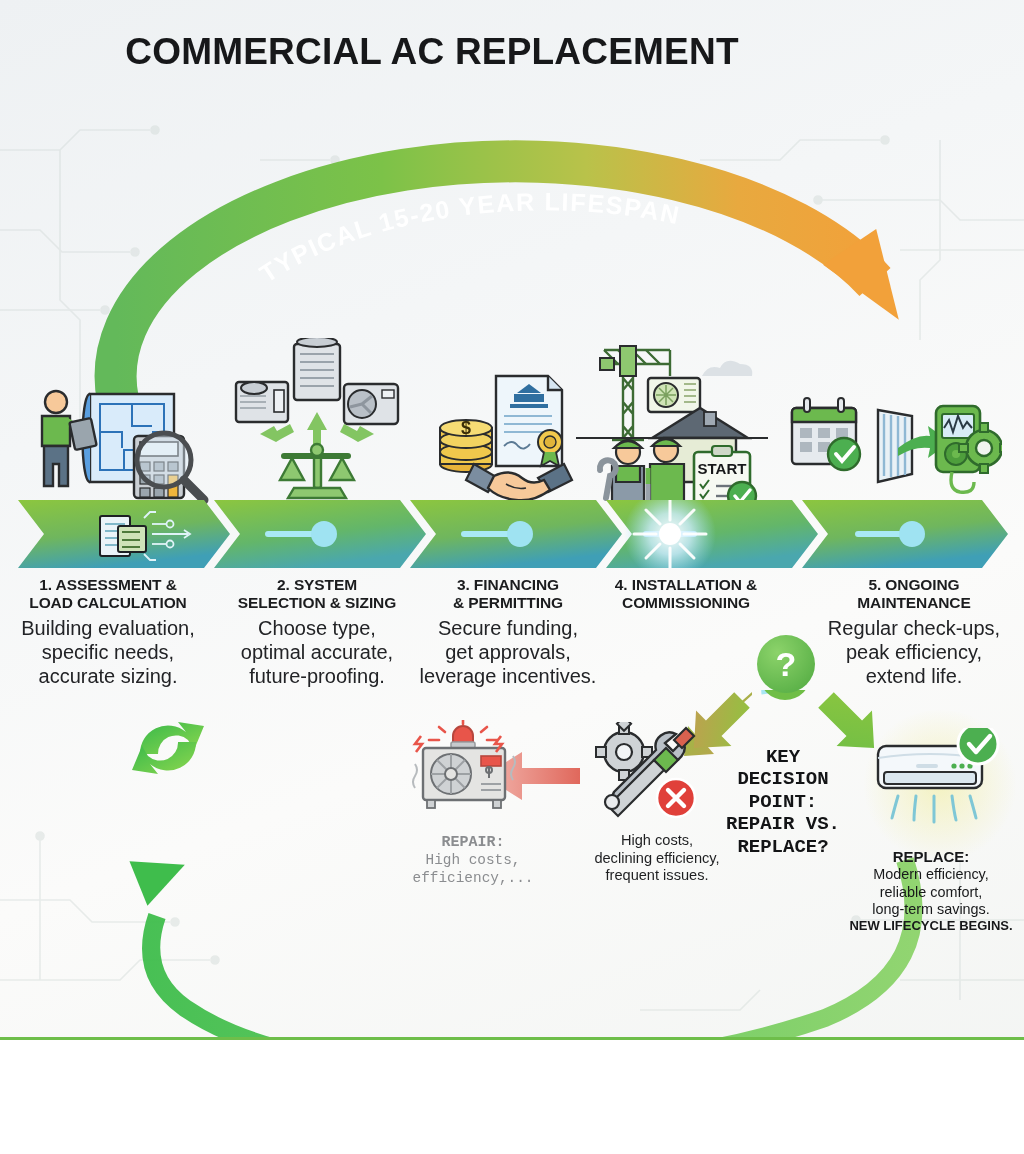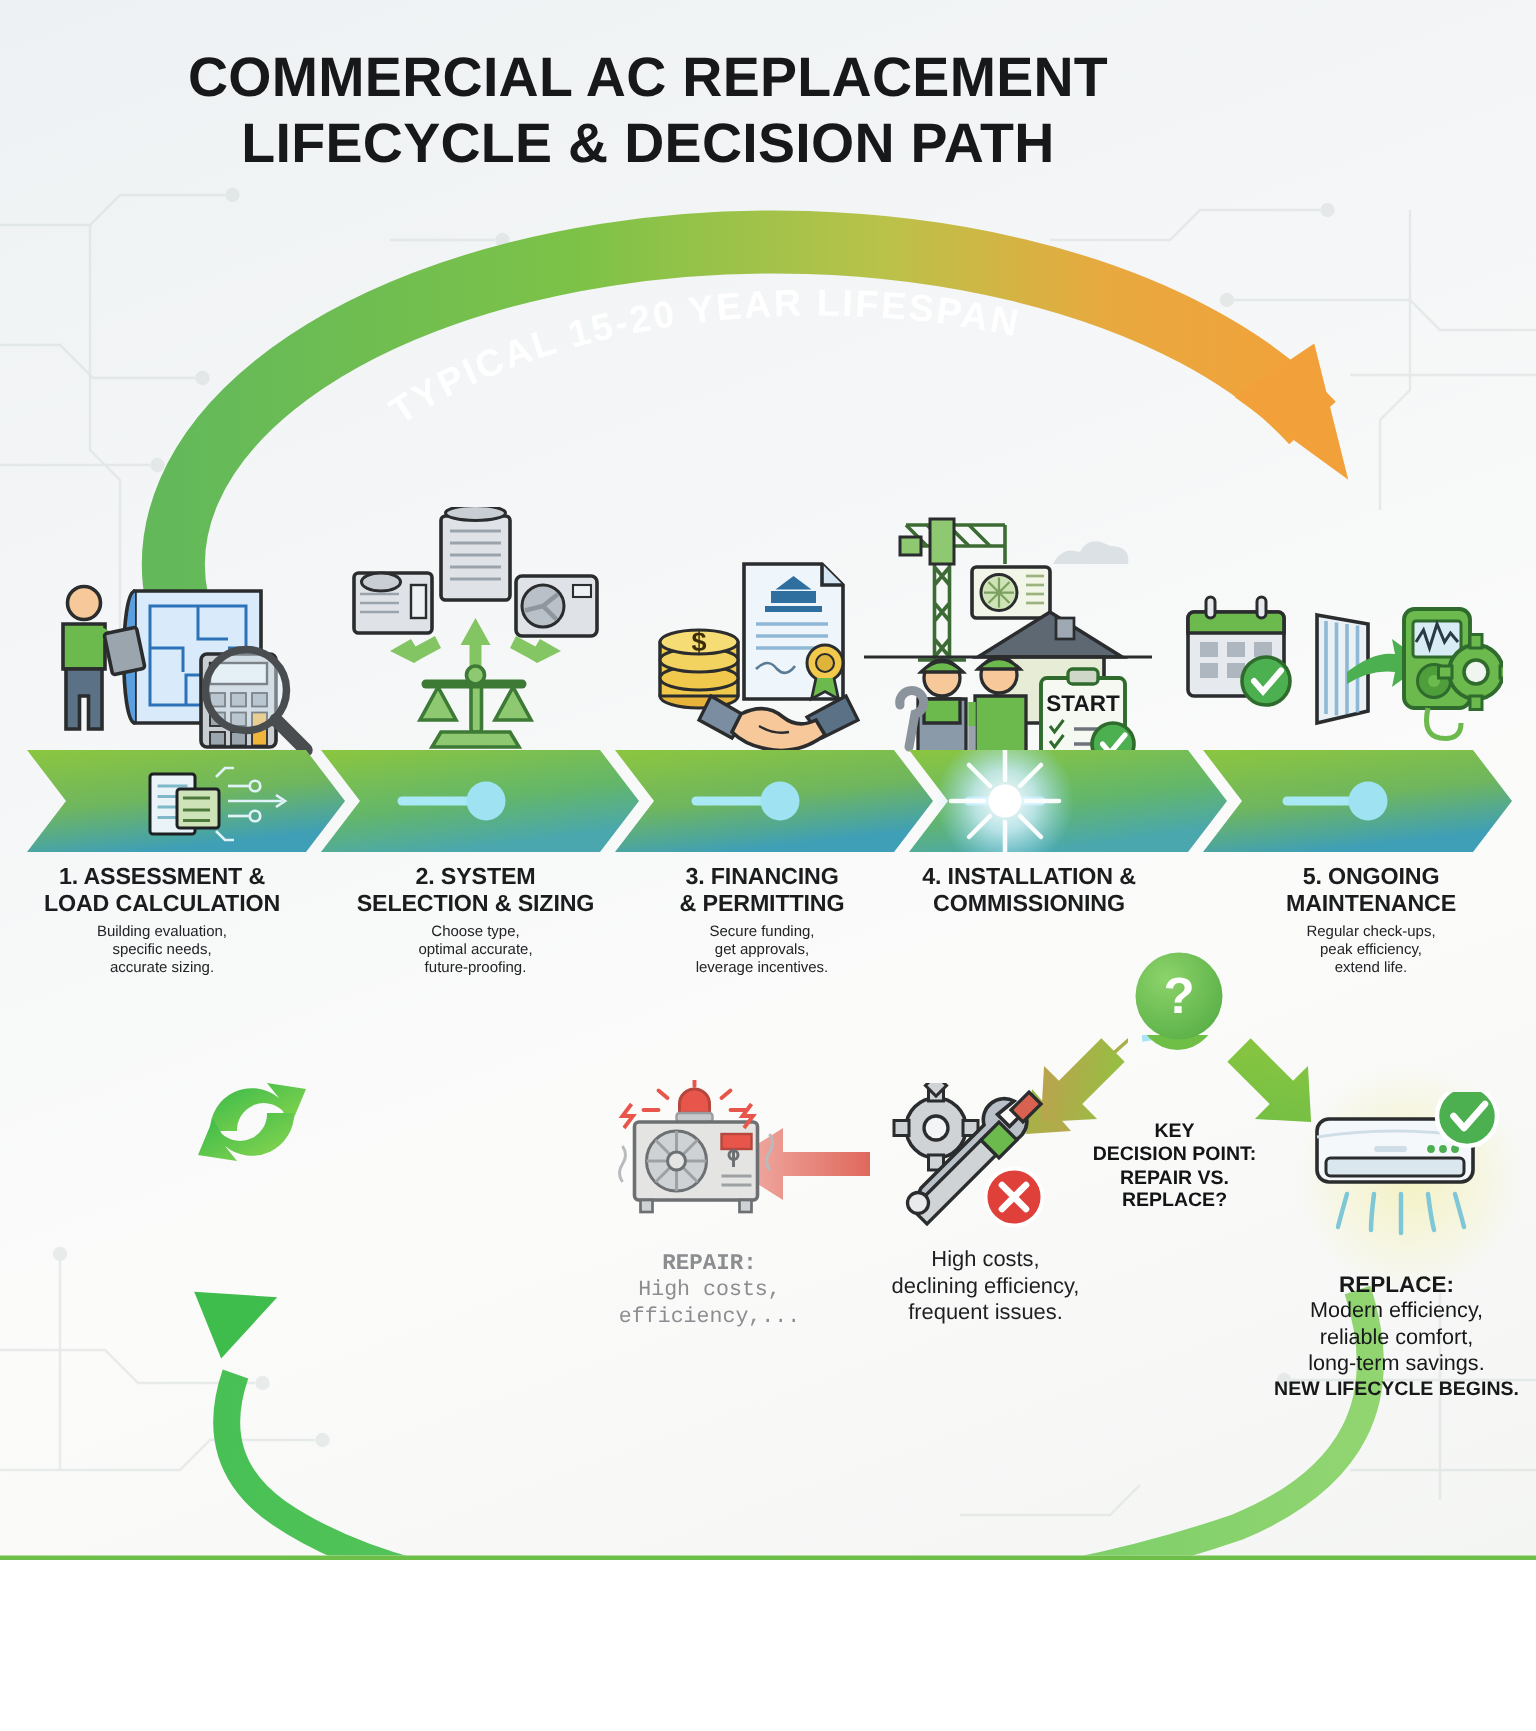--- a/index.html
+++ b/index.html
@@ -41,29 +41,29 @@
   .banner { position:absolute; left:18px; top:500px; width:990px; height:68px; }
 
   
   .steps { position:absolute; left:0; top:576px; width:858px; height:125px; }
   .step { position:absolute; text-align:center; }
   .step h3 {
     font-size:15.5px; font-weight:bold; color:#1b1c1e; line-height:1.16;
     letter-spacing:-.1px; white-space:pre-line;
   }
   .step p {
-    margin-top:4px; font-size:10px; color:#222326; line-height:1.20;
+    margin-top:4px; font-size:20px; color:#222326; line-height:1.20;
     white-space:pre-line;
   }
 
   
   .decision { position:absolute; left:0; top:690px; width:1024px; height:350px; }
   .dec-label {
-    position:absolute; text-align:center; font-size:13px; font-weight:bold;
-    color:#131416; line-height:1.18; white-space:pre-line;
+    position:absolute; text-align:center; font-size:19px; font-weight:bold;
+    color:#131416; line-height:1.18; white-space:pre-line;font-family:Liberation Mono, monospace;
   }
   .branch-text { position:absolute; text-align:center; line-height:1.21; }
   .branch-text .hd { font-size:15px; font-weight:bold; display:block; }
   .branch-text .bd { font-size:14.4px; display:block; white-space:pre-line; }
   .branch-text .ft { font-size:13px; font-weight:bold; display:block; }
   .repair-txt { color:#8b8d90; }
   .mid-txt { color:#1e1f21; font-size:14.6px; white-space:pre-line; line-height:1.21; }
   .replace-txt { color:#17181a; }
   .glow {
     position:absolute; border-radius:50%;
@@ -101,21 +101,20 @@
       <path d="M900 980 H1024"></path>
       <path d="M960 860 V1000"></path>
       <path d="M260 160 H330"></path>
         <circle cx="335" cy="160" r="4" fill="#cfd8d5"></circle>
       <path d="M640 1010 H740 L760 990"></path>
     </g>
   </svg>
 
   <div class="title">
     <span>COMMERCIAL AC REPLACEMENT</span>
-    <span class="l2">LIFECYCLE &amp; DECISION PATH</span>
   </div>
 
   <div class="arc-wrap">
     <svg width="1024" height="300" viewBox="0 0 1024 300">
       <defs>
         <linearGradient id="arcg" x1="0" y1="0" x2="1" y2="0">
           <stop offset="0%" stop-color="#63b95a"></stop>
           <stop offset="35%" stop-color="#7cc248"></stop>
           <stop offset="62%" stop-color="#b9c24a"></stop>
           <stop offset="82%" stop-color="#e8a93f"></stop>

